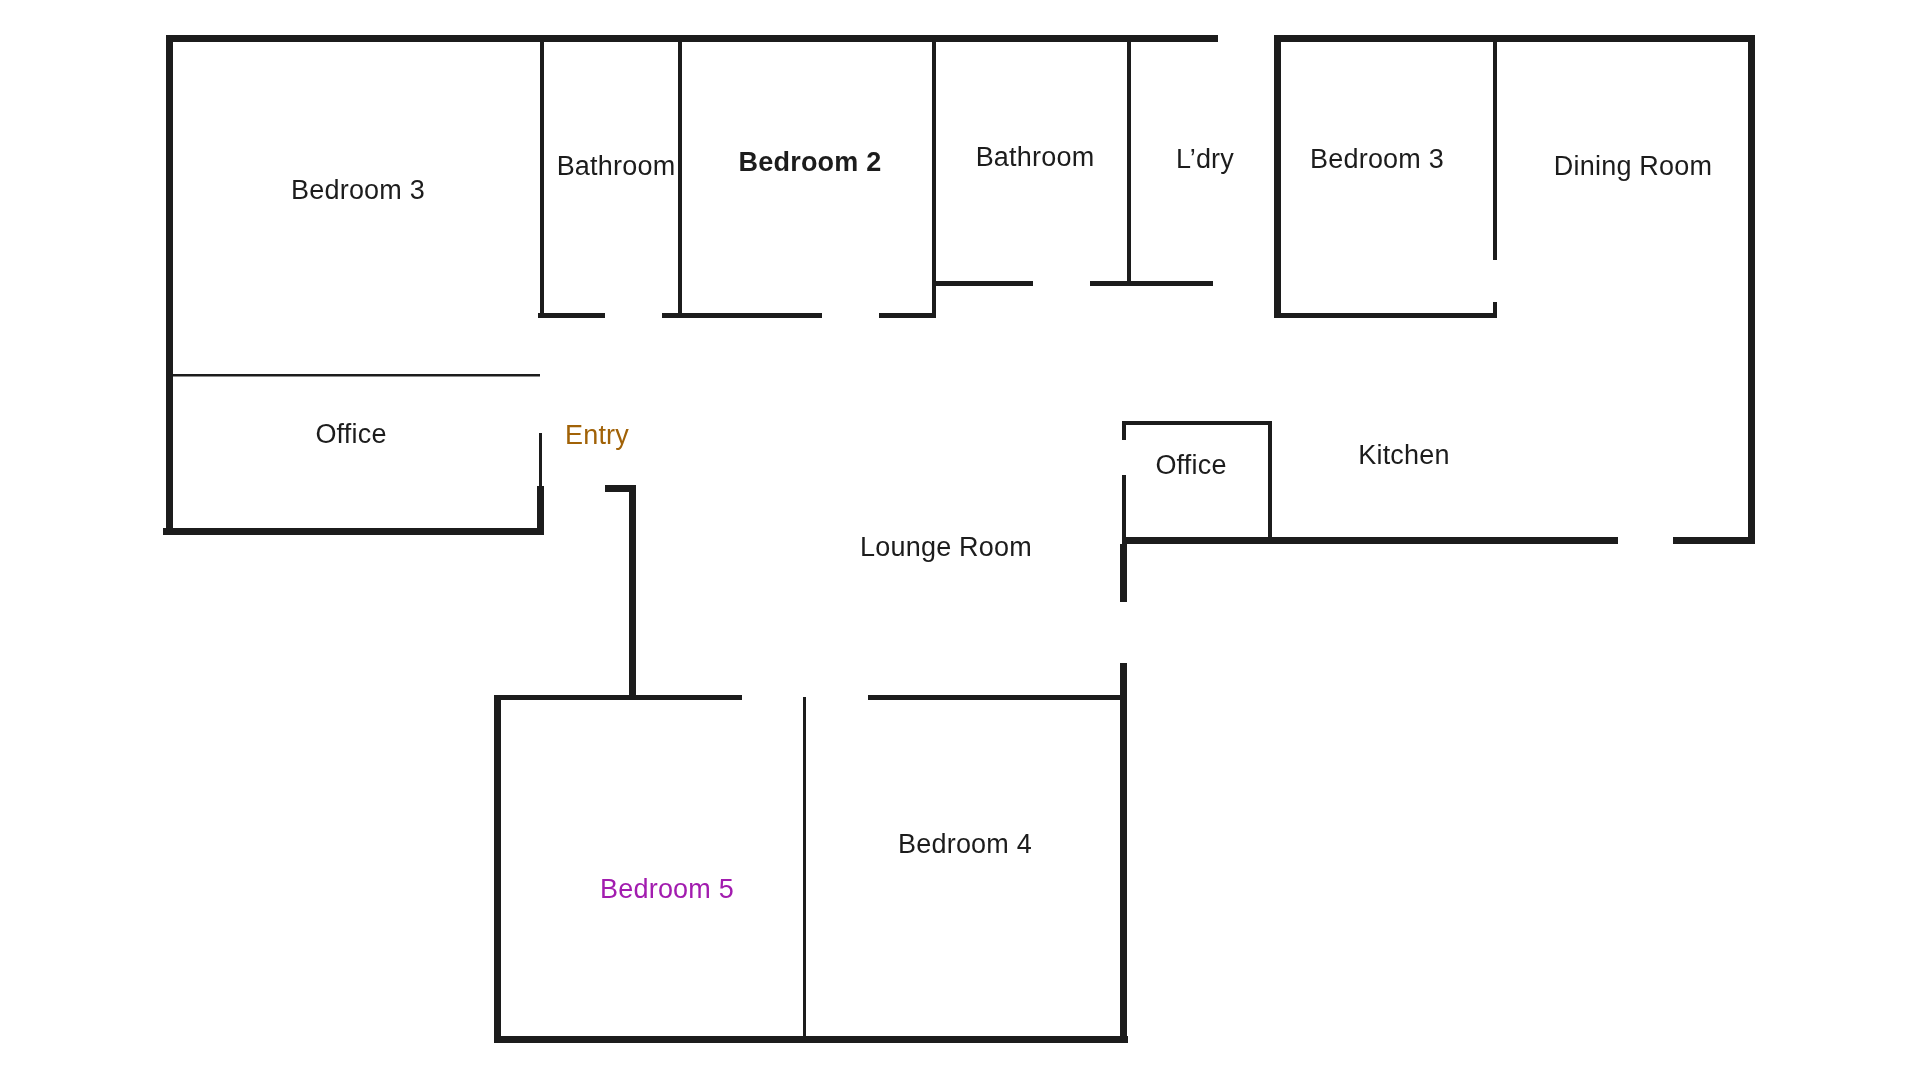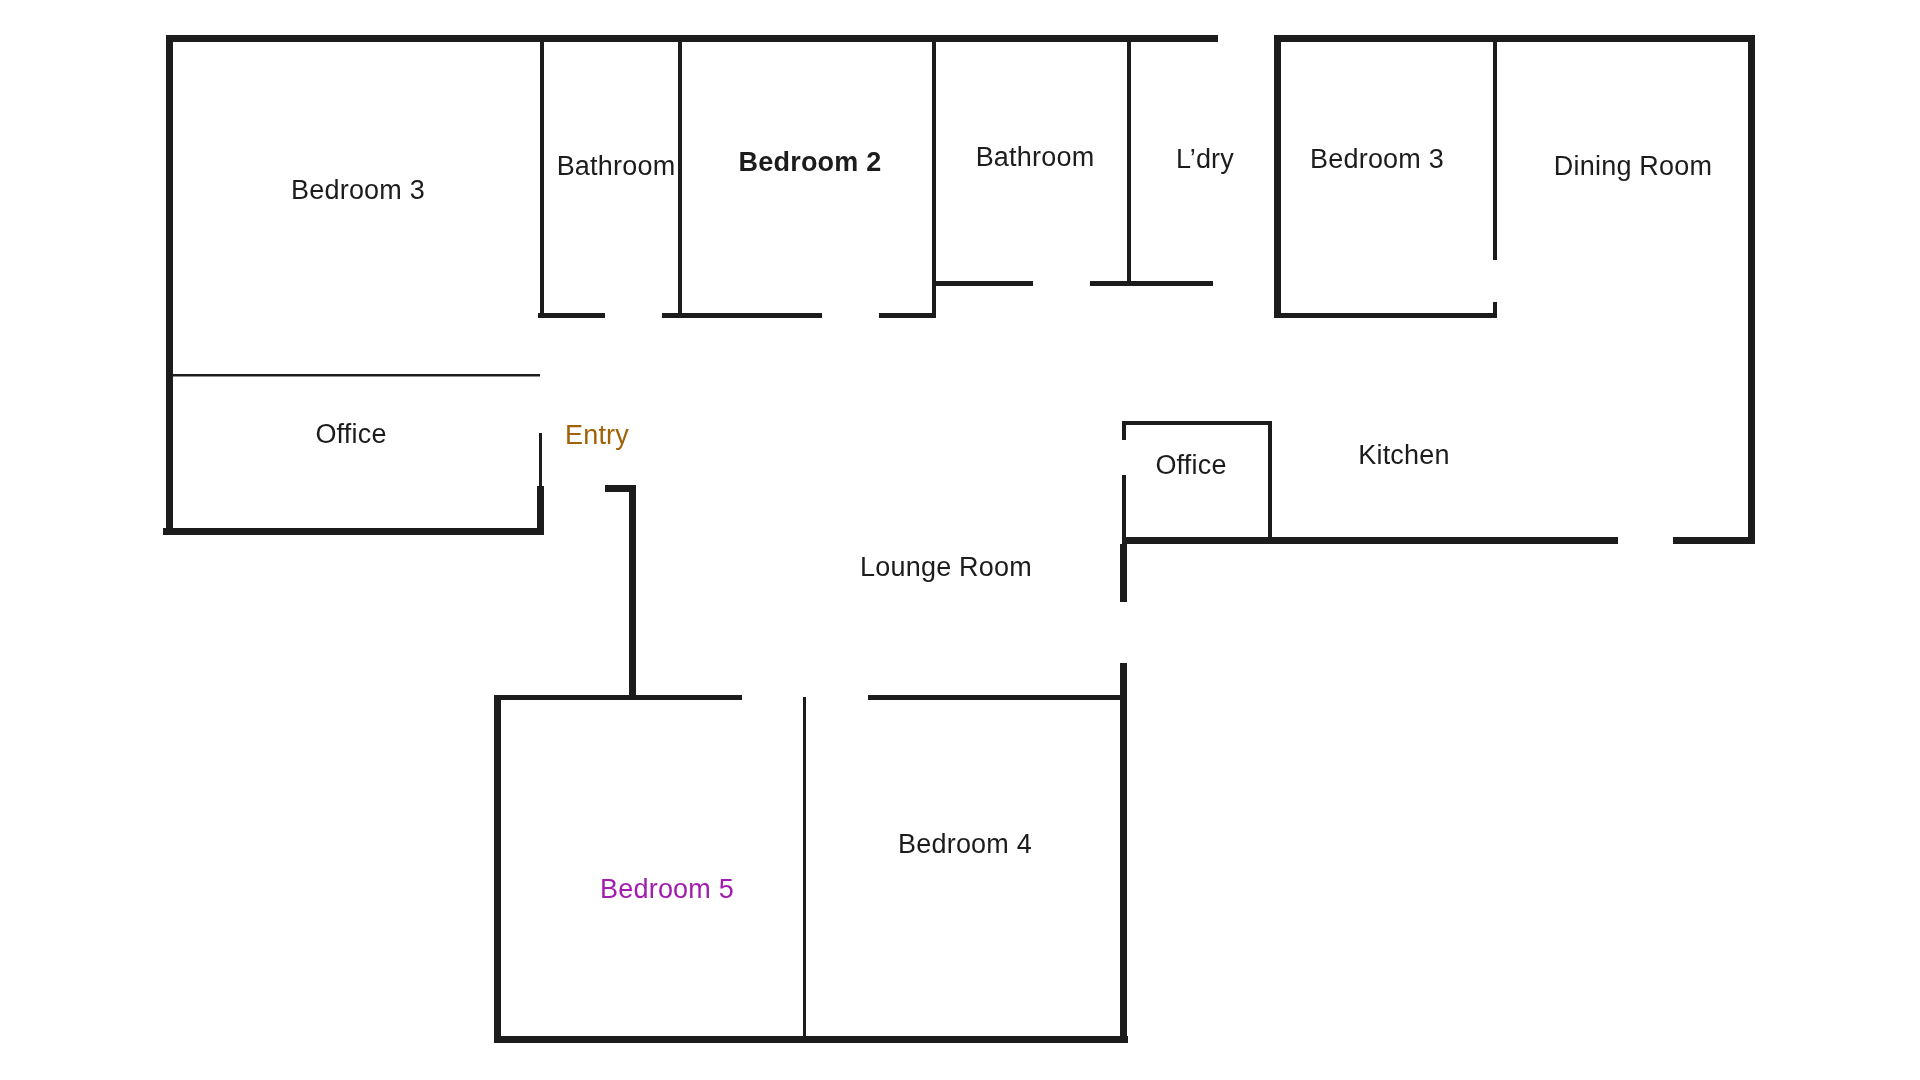--- a/index.html
+++ b/index.html
@@ -85,19 +85,19 @@
 
   <div class="room-label" style="left: 358px; top: 191px; color: rgb(28, 28, 28);">Bedroom 3</div>
   <div class="room-label" style="left: 616px; top: 167px; color: rgb(28, 28, 28);">Bathroom</div>
   <div class="room-label" style="left: 810px; top: 163px; color: rgb(28, 28, 28); font-weight: bold;">Bedroom 2</div>
   <div class="room-label" style="left: 1035px; top: 158px; color: rgb(28, 28, 28);">Bathroom</div>
   <div class="room-label" style="left: 1205px; top: 160px; color: rgb(28, 28, 28);">L’dry</div>
   <div class="room-label" style="left: 1377px; top: 160px; color: rgb(28, 28, 28);">Bedroom 3</div>
   <div class="room-label" style="left: 1633px; top: 142px; color: rgb(28, 28, 28); margin-top: 25px;">Dining Room</div>
   <div class="room-label" style="left: 351px; top: 435px; color: rgb(28, 28, 28);">Office</div>
   <div class="room-label" style="left: 597px; top: 436px; color: #a16207;">Entry</div>
-  <div class="room-label" style="left: 946px; top: 548px; color: rgb(28, 28, 28); margin-top: 20px;">Lounge Room</div>
+  <div class="room-label" style="left: 946px; top: 548px; color: rgb(28, 28, 28);">Lounge Room</div>
   <div class="room-label" style="left: 1191px; top: 466px; color: rgb(28, 28, 28);">Office</div>
   <div class="room-label" style="left: 1404px; top: 456px; color: rgb(28, 28, 28);">Kitchen</div>
   <div class="room-label" style="left: 667px; top: 890px; color: #a21caf;">Bedroom 5</div>
   <div class="room-label" style="left: 965px; top: 845px; color: rgb(28, 28, 28);">Bedroom 4</div>
 
 </div>
 
 </body></html>

